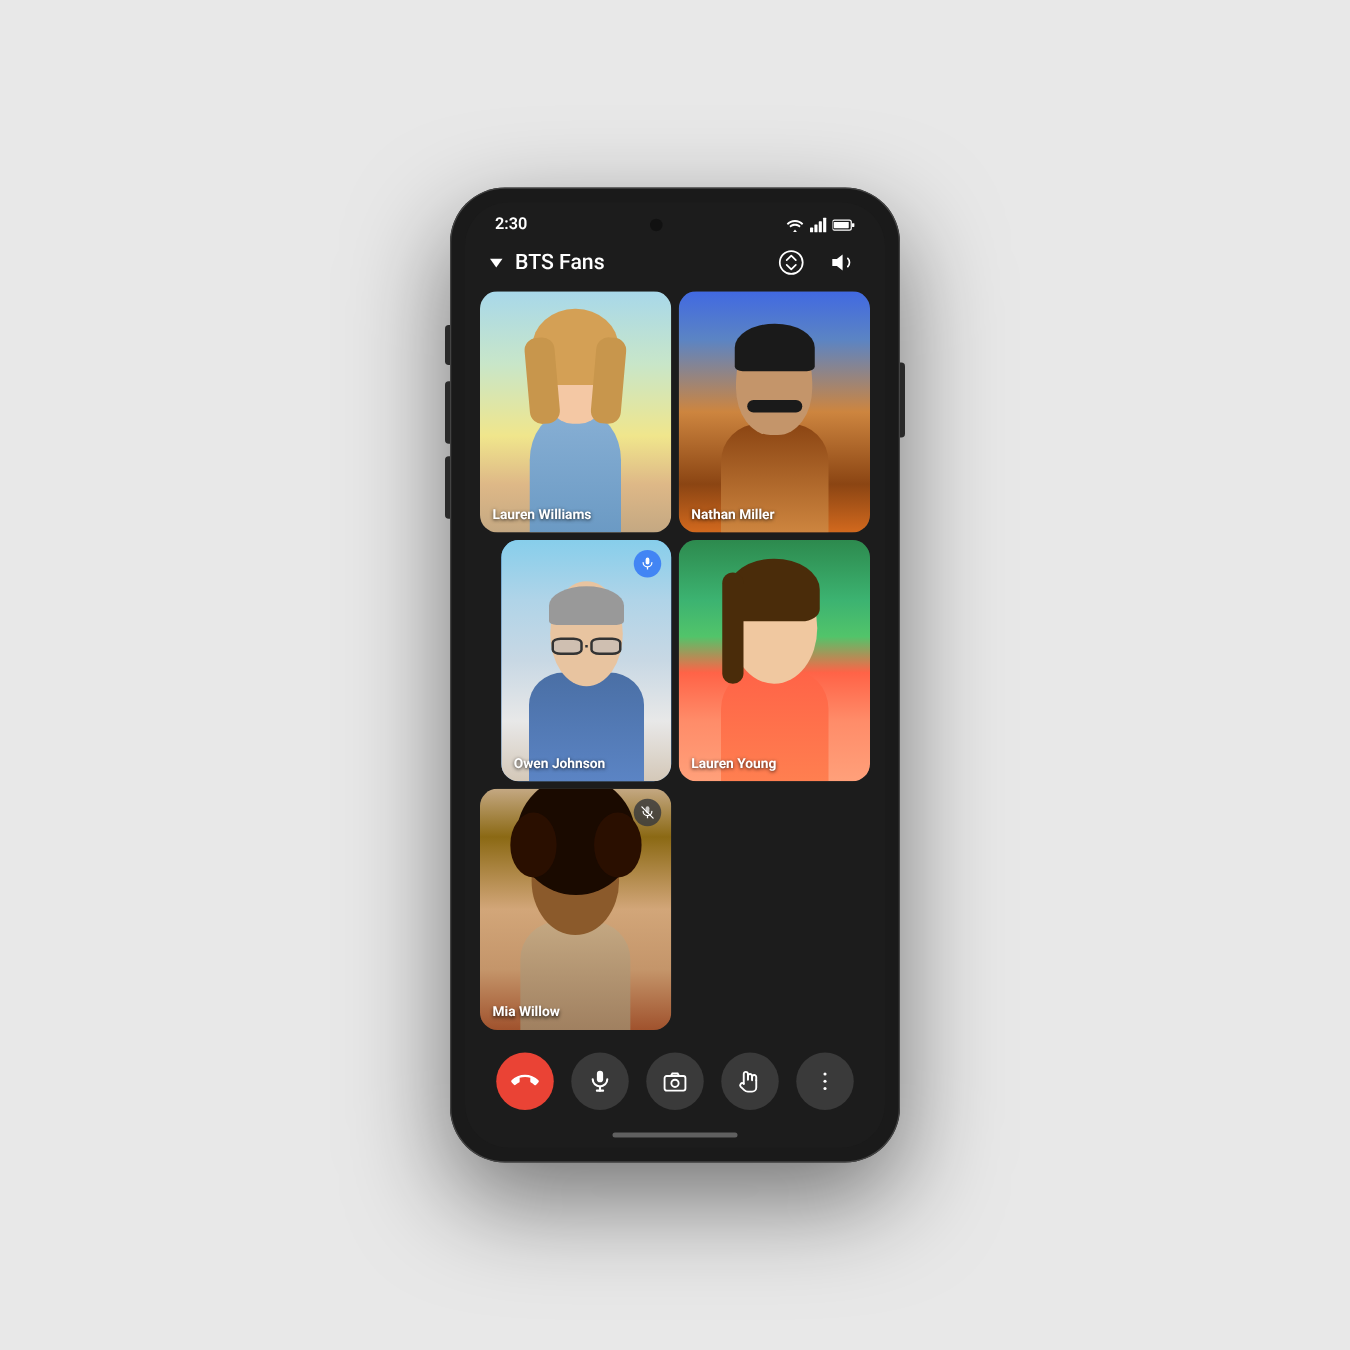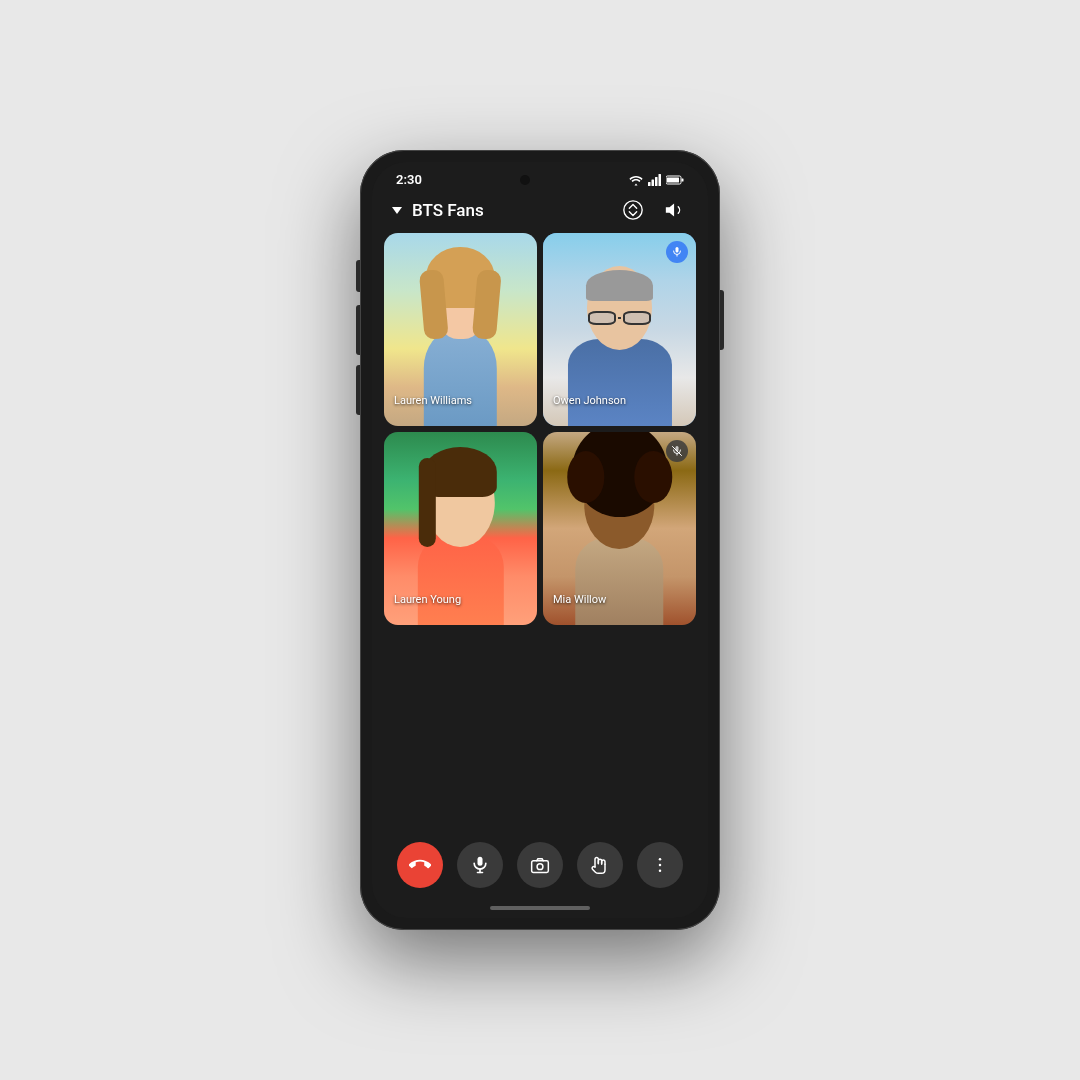--- a/index.html
+++ b/index.html
@@ -118,25 +118,25 @@
 
     .video-tile {
       border-radius: 14px;
       overflow: hidden;
       position: relative;
       background: #2a2a2a;
     }
 
     .tile-name {
       position: absolute;
-      bottom: 19px;
+      bottom: 8px;
       left: 10px;
       color: #fff;
       font-size: 11px;
-      font-weight: 400;
+      font-weight: 700;
       text-shadow: 0 1px 3px rgba(0,0,0,0.8);
     }
 
     .tile-badge {
       position: absolute;
       top: 8px;
       right: 8px;
       width: 22px;
       height: 22px;
       border-radius: 50%;
@@ -335,22 +335,38 @@
             <div style="position:absolute;bottom:50%;left:28%;width:44%;height:44%;background:#f4c8a4;border-radius:50% 50% 45% 45%;"></div>
 
             <div style="position:absolute;bottom:68%;left:22%;width:56%;height:35%;background:#d4a055;border-radius:50% 50% 20% 20%;"></div>
             <div style="position:absolute;bottom:50%;left:18%;width:20%;height:40%;background:#c8964c;border-radius:10px;transform:rotate(-5deg);"></div>
             <div style="position:absolute;bottom:50%;right:18%;width:20%;height:40%;background:#c8964c;border-radius:10px;transform:rotate(5deg);"></div>
           </div>
         </div>
         <div class="tile-name">Lauren Williams</div>
       </div>
 
-
-      <div class="video-tile" style="outline: 2px solid #4a90d9; outline-offset: -2px;">
+      <div class="video-tile">
+        <div class="photo-sim nathan-photo" style="position:absolute;inset:0;">
+
+          <div style="position:absolute;bottom:0;left:50%;transform:translateX(-50%);width:80%;height:90%;">
+
+            <div style="position:absolute;bottom:0;left:15%;width:70%;height:50%;background:linear-gradient(180deg,#8b4513,#cd853f);border-radius:35% 35% 0 0;"></div>
+
+            <div style="position:absolute;bottom:45%;left:25%;width:50%;height:48%;background:#c4956a;border-radius:50% 50% 45% 45%;"></div>
+
+            <div style="position:absolute;bottom:74%;left:24%;width:52%;height:22%;background:#1a1a1a;border-radius:50% 50% 10% 10%;"></div>
+
+            <div style="position:absolute;bottom:55%;left:32%;width:36%;height:6%;background:#1a1a1a;border-radius:10px;"></div>
+          </div>
+        </div>
+        <div class="tile-name">Nathan Miller</div>
+      </div>
+
+      <div class="video-tile" style="outline: 2px solid #4a90d9; outline-offset: -2px; margin-left: 17px;">
         <div class="photo-sim owen-photo" style="position:absolute;inset:0;">
 
           <div style="position:absolute;bottom:0;left:50%;transform:translateX(-50%);width:85%;height:90%;">
 
             <div style="position:absolute;bottom:0;left:10%;width:80%;height:50%;background:linear-gradient(180deg,#4a6fa5,#5b84c4);border-radius:30% 30% 0 0;"></div>
 
             <div style="position:absolute;bottom:44%;left:25%;width:50%;height:48%;background:#e8c4a0;border-radius:50%;"></div>
 
             <div style="position:absolute;bottom:72%;left:24%;width:52%;height:18%;background:#999;border-radius:50% 50% 10% 10%;"></div>
 

